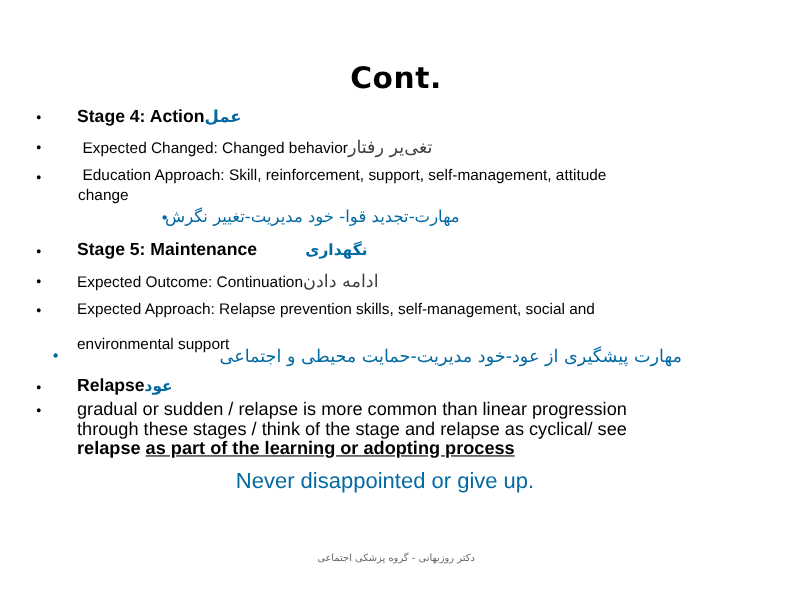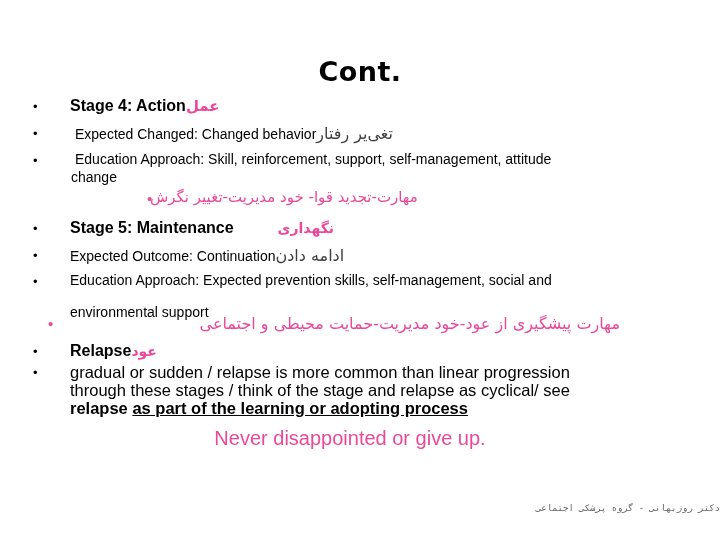--- a/index.html
+++ b/index.html
@@ -4,25 +4,25 @@
 <style>
   html, body { margin:0; padding:0; }
   body { width:720px; height:540px; background:#ffffff; position:relative; overflow:hidden;
          font-family:"Liberation Sans", sans-serif; color:#000; }
   .title { position:absolute; top:56px; left:0; width:720px; text-align:center;
            font-size:27px; font-weight:bold; font-family:"DejaVu Sans", sans-serif; letter-spacing:0.5px; }
   .row { position:absolute; left:0; width:700px; }
   .bullet { position:absolute; font-size:13px; }
   .txt { position:absolute; white-space:nowrap; }
   .fa { font-family:"DejaVu Sans", sans-serif; }
-  .red { color:#ec4899; }
+  .red { color:#0369a1; }
   .green { color:#404040; }
   .b { font-weight:bold; }
   .ul { text-decoration:underline; }
-  .footer { position:absolute; top:503px; left:0; width:720px; text-align:right; font-size:9px; color:#666;font-family:Liberation Mono, monospace; }
+  .footer { position:absolute; top:503px; left:0; width:720px; text-align:center; font-size:9px; color:#666; }
 </style>
 </head>
 <body>
 
 <div>
   <div class="title">Cont.</div>
 
   <div class="row" style="top:97px;">
     <span class="bullet" style="left:33px;top:2px;">•</span>
     <span class="txt" style="left:70px;font-size:16px;">
@@ -59,21 +59,21 @@
 
   <div class="row" style="top:246px;">
     <span class="bullet" style="left:33px;top:2px;">•</span>
     <span class="txt" style="left:70px;font-size:14px;">
       <span>Expected Outcome: Continuation</span><span class="fa green" style="font-size:16px;">ادامه دادن</span>
     </span>
   </div>
 
   <div class="row" style="top:272px;">
     <span class="bullet" style="left:33px;top:2px;">•</span>
-    <span class="txt" style="left:70px;font-size:14px;">Education Approach: Expected prevention skills, self-management, social and</span>
+    <span class="txt" style="left:70px;font-size:14px;">Expected Approach: Relapse prevention skills, self-management, social and</span>
     <span class="txt" style="left:70px;top:32px;font-size:14px;">environmental support</span>
   </div>
 
   <div class="row" style="top:314px;">
     <span class="bullet red" style="left:48px;top:1px;font-size:15px;">•</span>
     <span class="txt fa red" style="right:80px;font-size:16px;direction:rtl;unicode-bidi:embed;">مهارت پیشگیری از عود-خود مدیریت-حمایت محیطی و اجتماعی</span>
   </div>
 
   <div class="row" style="top:342px;">
     <span class="bullet" style="left:33px;top:2px;">•</span>

